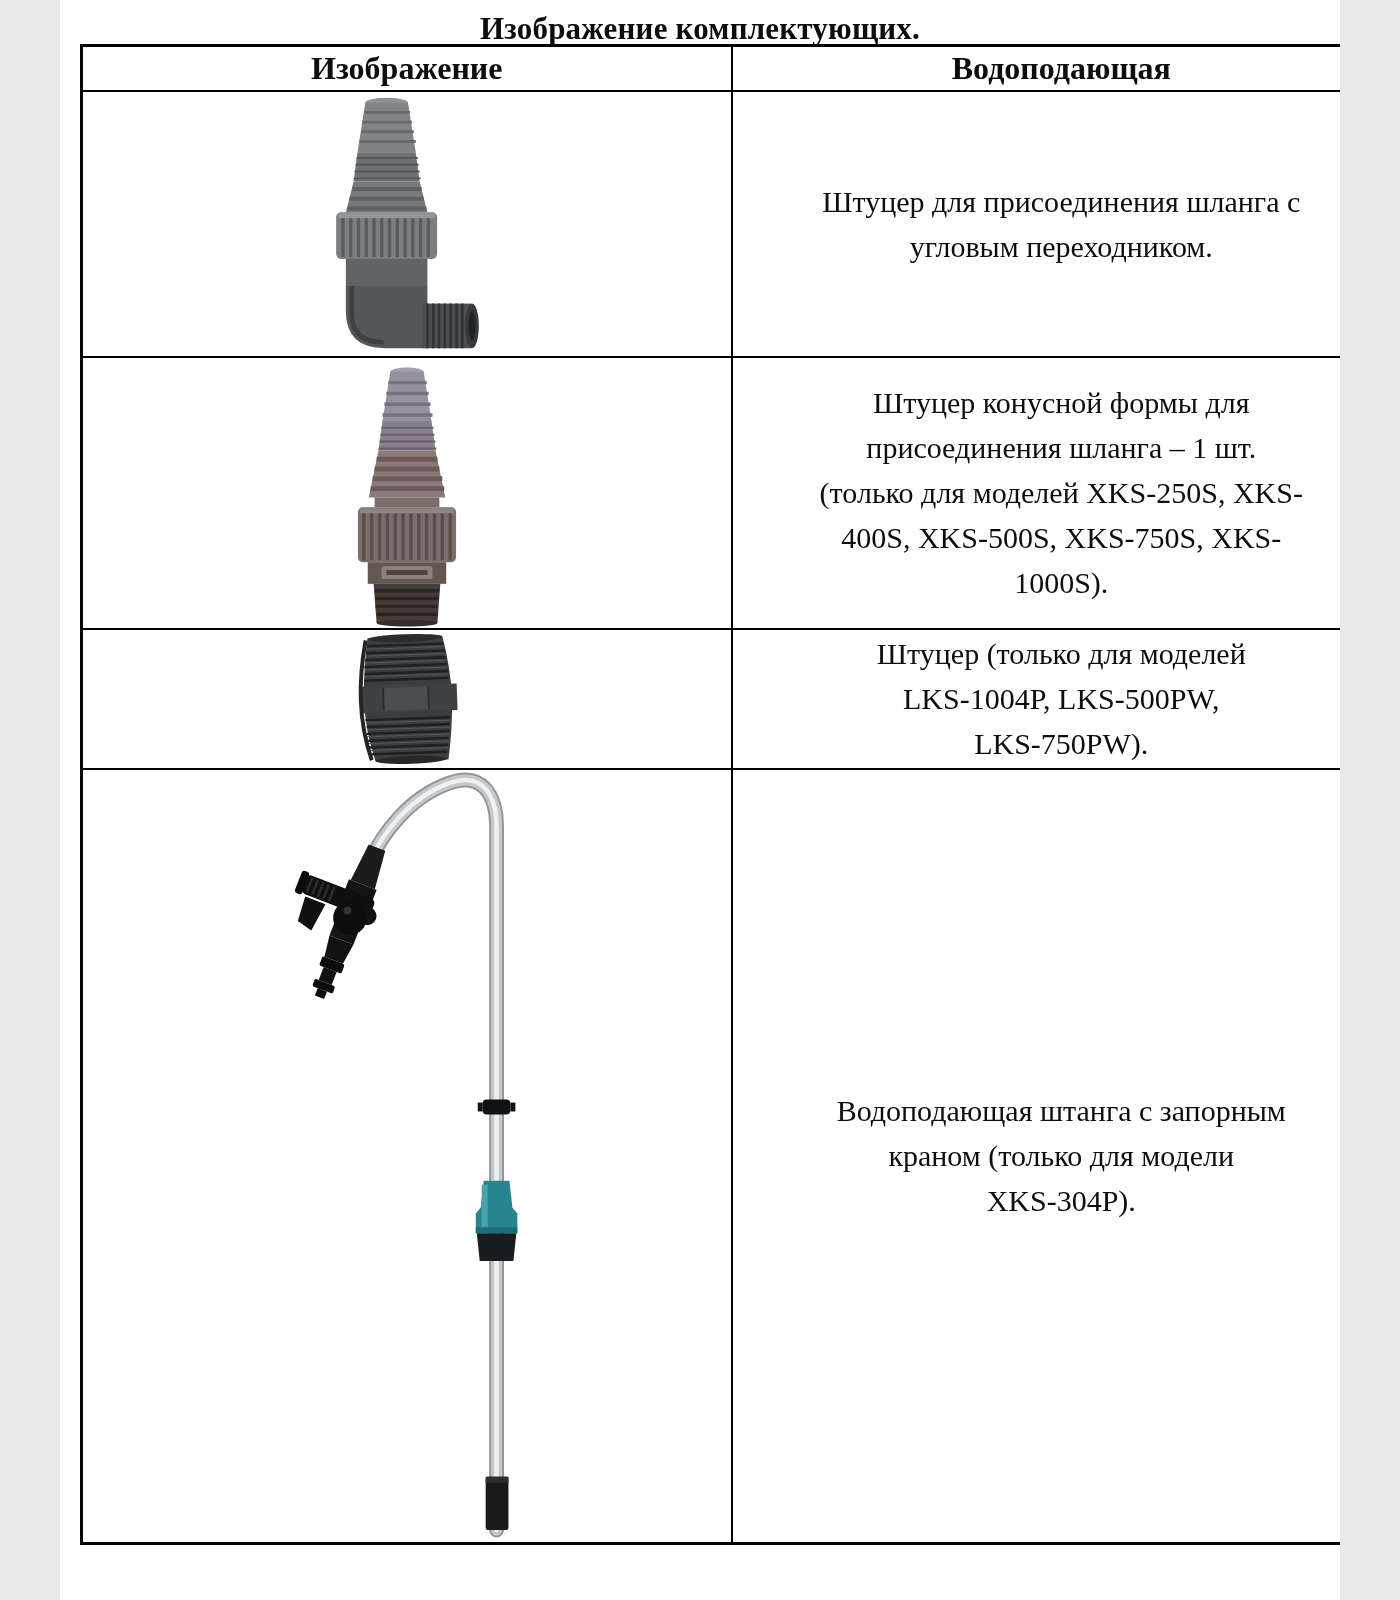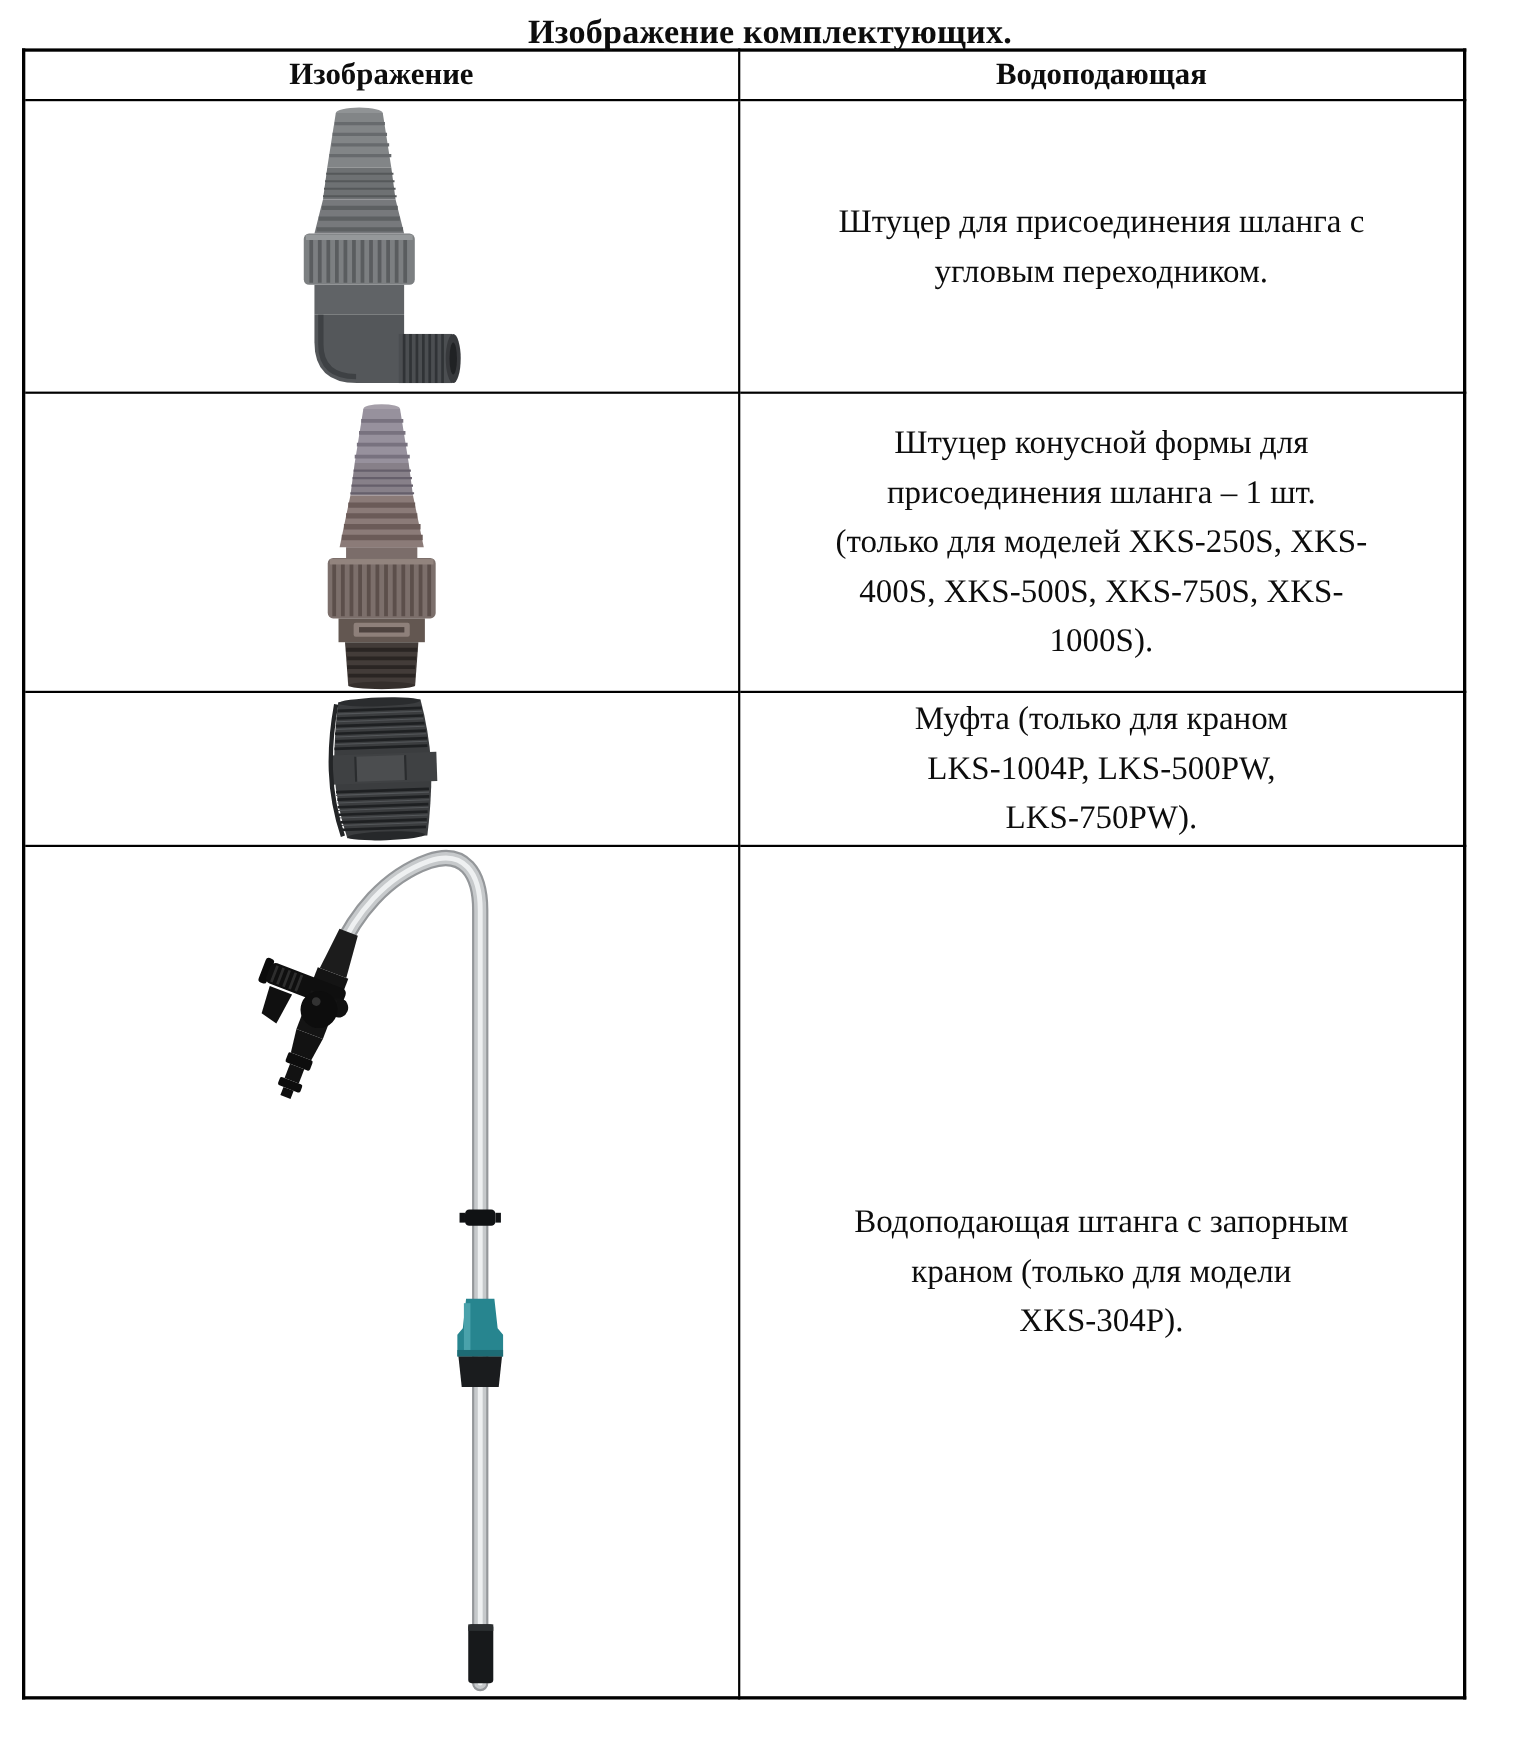--- a/index.html
+++ b/index.html
@@ -1,37 +1,37 @@
 <!DOCTYPE html>
 <html style="--page-bg: #ffffff; --border: #000000; --text: #0d0d0d; --fitting-gray: #7e8183; --fitting-brown: #8b7b78; --coupling-dark: #3b3d3f; --rod-chrome: #c6c9cb; --valve-black: #141414; --collar-teal: #27858f;"><head>
 <meta charset="utf-8">
 <style>
   :root{
     --page-bg:#ffffff; --border:#000000; --text:#0d0d0d; --collar-teal:#27858f;
   }
   html,body{margin:0;padding:0;}
   body{background:#e9e9e9;}
   .page{
-    position:relative; width:1400px; height:1600px; background:var(--page-bg);
+    position:relative; width:1280px; height:1600px; background:var(--page-bg);
     font-family:"Liberation Serif","DejaVu Serif",serif; color:var(--text);
     overflow:hidden; margin:0 auto;
   }
   .title{
     text-align:center; font-weight:700; font-size:31px;
     padding-top:11px; height:44px; box-sizing:border-box; letter-spacing:.2px;
   }
   table.components{
     border-collapse:collapse; table-layout:fixed;
     margin-left:20px; width:1310px;
     border:3px solid var(--border);
   }
   col.c1{width:650px;} col.c2{width:660px;}
   th,td{border:2px solid var(--border); padding:0; box-sizing:border-box;}
   th{
-    height:45px; font-size:28px; font-weight:700; text-align:center; vertical-align:middle;
+    height:45px; font-size:32px; font-weight:700; text-align:center; vertical-align:middle;
   }
   tr.r1{height:266px;} tr.r2{height:272px;} tr.r3{height:140px;} tr.r4{height:774px;}
   td.img-cell{text-align:center; vertical-align:middle;}
   td.img-cell svg{display:block; margin:0 auto;}
   tr.r2 td.img-cell svg{margin-top:5px;}
   td.name-cell{
     text-align:center; vertical-align:middle;
     font-size:30px; line-height:45px; padding:0 22px;
   }
   .name-text{white-space:pre-line; display:inline-block;}
@@ -127,21 +127,21 @@
               <rect x="36" y="57" width="46" height="23" fill="#4b4d4f"></rect>
               <path d="M36 57 V80 M82 57 V80" stroke="#2a2c2e" stroke-width="2" fill="none"></path>
               <path d="M17 89 h86 M18 96 h85 M18 103 h84 M19 110 h82 M20 117 h80 M21 124 h78" stroke="#1e2022" stroke-width="2.5" fill="none"></path>
               <path d="M17 92 h86 M18 99 h85 M18 106 h84 M19 113 h82 M20 120 h80" stroke="#54575a" stroke-width="1" fill="none"></path>
               <path d="M20 8 Q13 40 13 69 Q13 100 22 130" stroke="#232527" stroke-width="4" fill="none"></path>
               <ellipse cx="62" cy="131" rx="36" ry="4" fill="#26282a"></ellipse>
             </g>
           </svg>
         </td>
         <td class="name-cell">
-          <span class="name-text">Муфта (только для краном
+          <span class="name-text">Штуцер (только для моделей
 LKS-1004P, LKS-500PW,
 LKS-750PW).</span>
         </td>
       </tr>
 
       <tr class="r4">
         <td class="img-cell">
           <svg width="317" height="772" viewBox="0 0 320 780" role="img" aria-label="water-supply-rod-with-shutoff-valve">
             <path d="M120 98 C136 62 164 27 204 13 C236 2 251 24 251 58 L251 768" fill="none" stroke="#94979a" stroke-width="15" stroke-linecap="round"></path>
             <path d="M120 98 C136 62 164 27 204 13 C236 2 251 24 251 58 L251 768" fill="none" stroke="#c6c9cb" stroke-width="11" stroke-linecap="round"></path>

